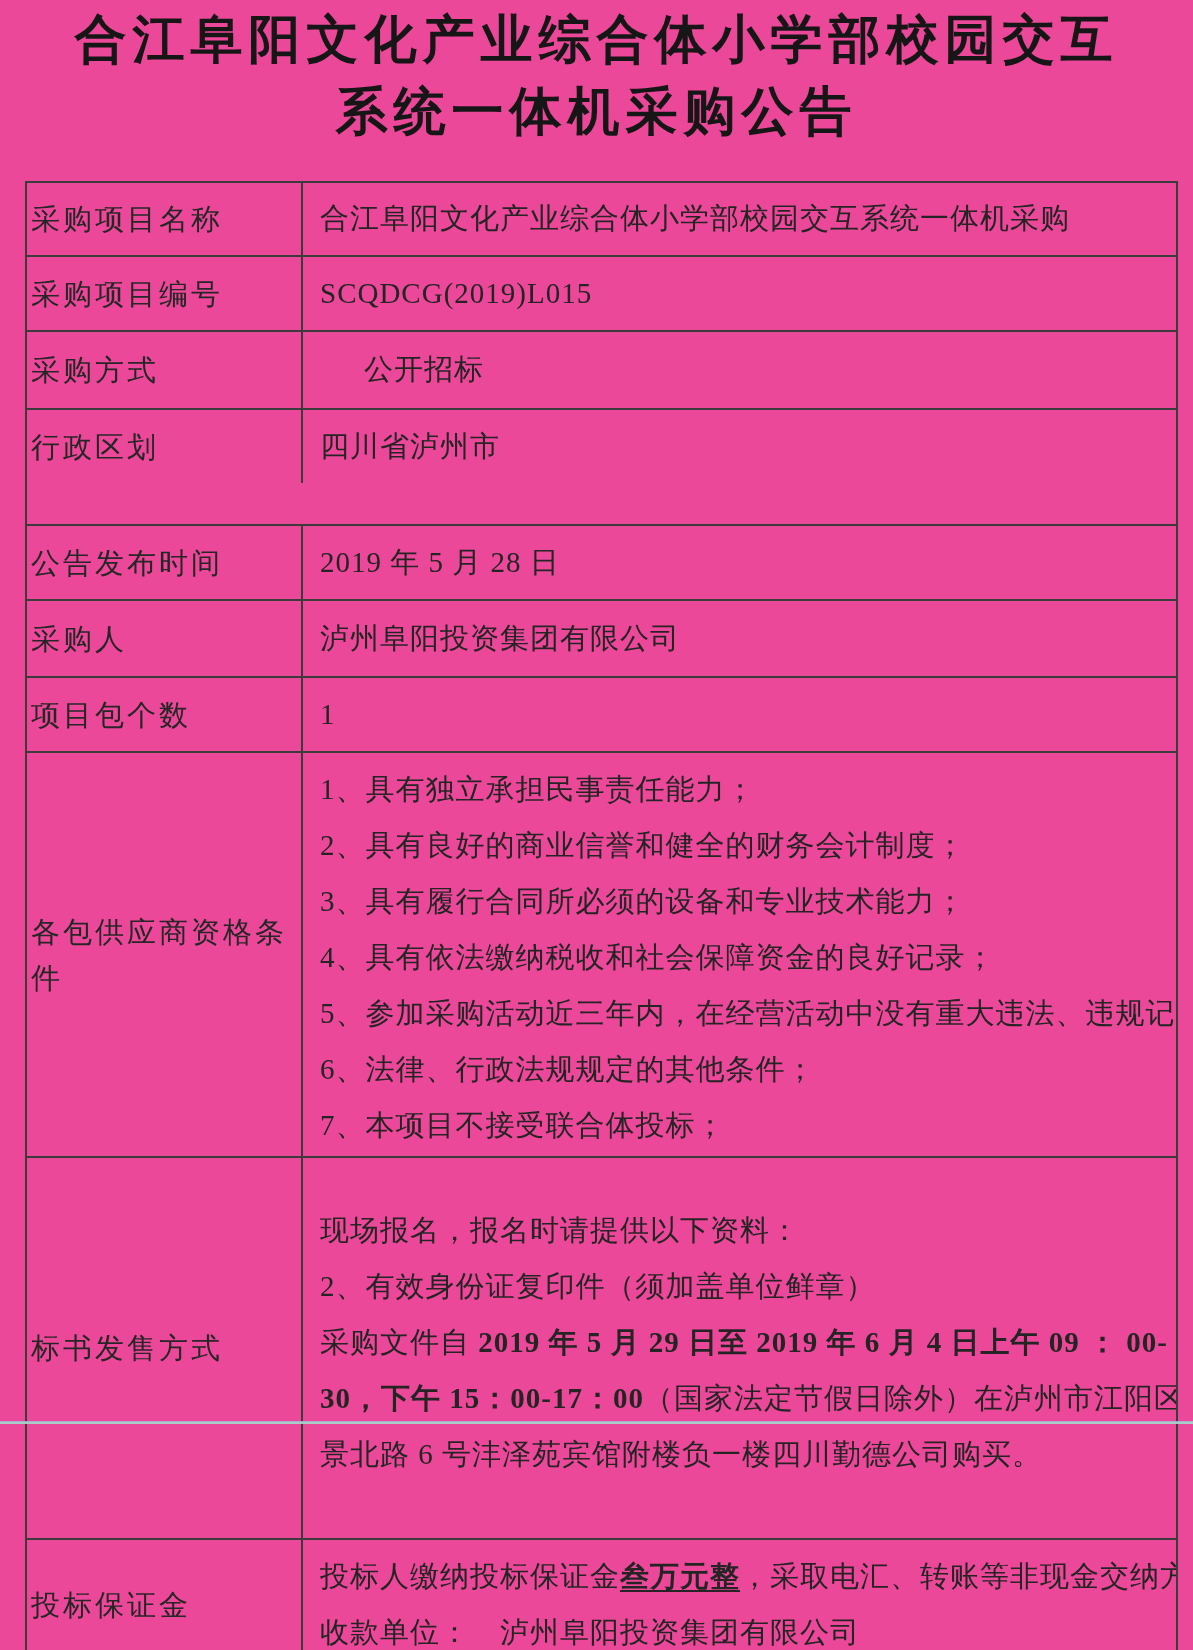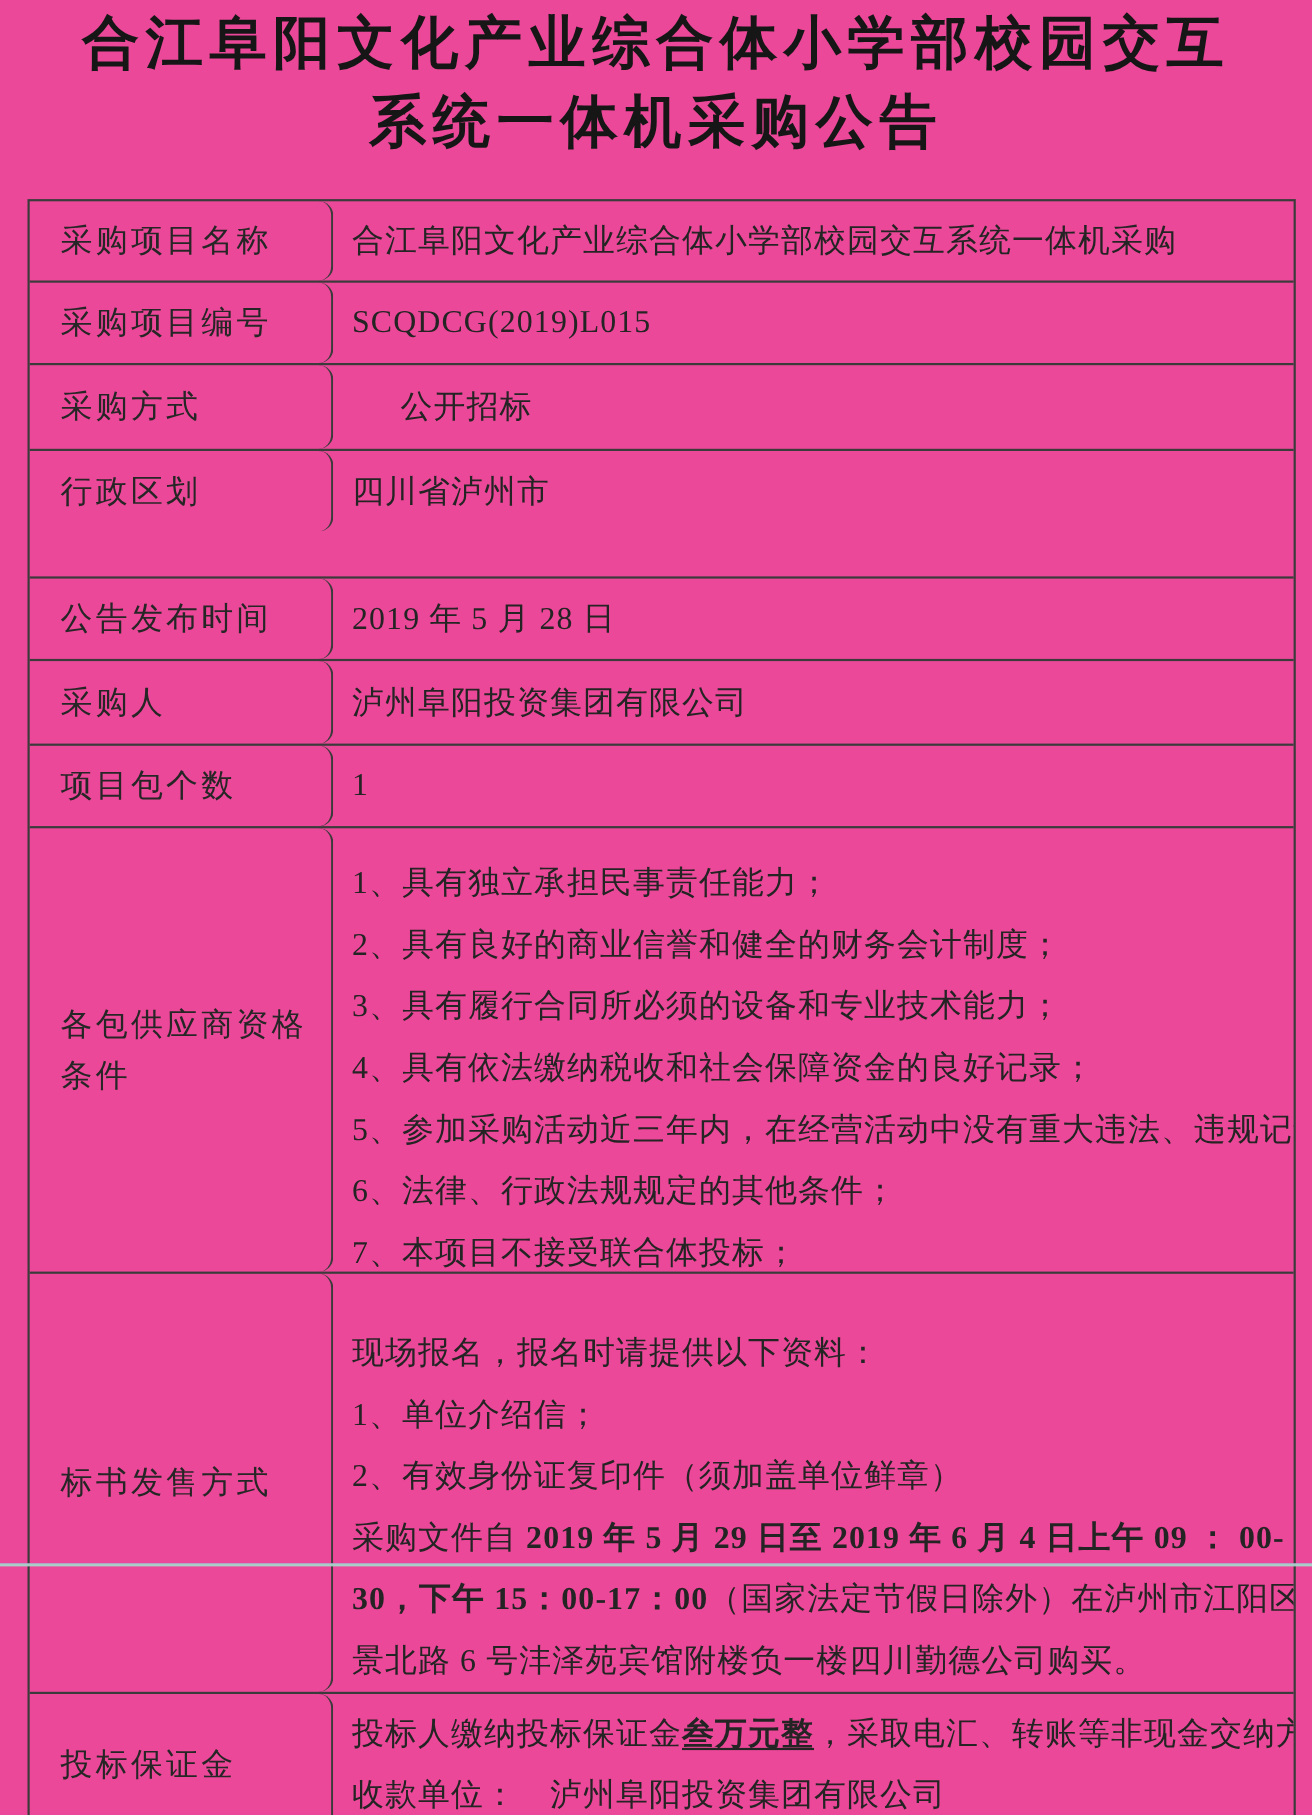--- a/index.html
+++ b/index.html
@@ -15,34 +15,34 @@
     letter-spacing:6px; line-height:72px; color:#161616;
   }
   .tbl {
     position:absolute; left:25px; top:181px; width:1153px;
     border:2px solid #3b3b3b; background:transparent;
   }
   .row { display:flex; border-top:2px solid #3b3b3b; }
   .row.first { border-top:none; }
   .lab {
     flex:0 0 276px; width:276px; border-right:2px solid #3b3b3b;
-    display:flex; align-items:center; padding:0 6px 0 28px;
-    font-size:29px; letter-spacing:3px; line-height:46px; color:#262626;border-radius:13px;
+    display:flex; align-items:center; padding:0 6px 0 4px;
+    font-size:29px; letter-spacing:3px; line-height:46px; color:#262626;
   }
   .val {
     flex:1; display:flex; align-items:center;
     padding-left:17px; padding-right:4px; font-size:29px;
     letter-spacing:1px; color:#242424; overflow:hidden;
   }
   .val.ml { display:block; }
   .ln { font-size:29px; line-height:56px; letter-spacing:1px; white-space:nowrap; color:#242424; }
   .r1{height:72px;} .r2{height:75px;} .r3{height:78px;gap:44px;} .r4{height:75px;}
   .r5{height:75px;margin-top:41px;} .r6{height:77px;} .r7{height:75px;}
   .r8{height:405px;} .r9{height:382px;} .r10{height:131px;}
-  .pt8 .cell-pad{padding-top:22px;} 
+  .pt8 .cell-pad{padding-top:8px;} 
   .pt9 .cell-pad{padding-top:8px;margin-top:36px;}
   .pt10 .cell-pad{padding-top:8px;}
   .b { font-weight:700; }
   .u { text-decoration:underline; text-decoration-thickness:2px; text-underline-offset:4px; }
   .scan-line {
     position:absolute; left:0; top:1421px; width:1193px; height:3px;
     background:linear-gradient(to bottom,#a9b4ce 0%,#a9b4ce 38%,#a5d8cb 38%,#a5d8cb 100%);
     opacity:.92; z-index:5;
   }
 </style>
@@ -103,21 +103,20 @@
         <p class="ln">5、参加采购活动近三年内，在经营活动中没有重大违法、违规记录；</p>
         <p class="ln">6、法律、行政法规规定的其他条件；</p>
         <p class="ln">7、本项目不接受联合体投标；</p>
       </div>
     </div>
 
     <div class="row r9 pt9">
       <div class="lab">标书发售方式</div>
       <div class="val ml cell-pad">
         <p class="ln">现场报名，报名时请提供以下资料：</p>
-        <p class="ln">1、单位介绍信；</p>
         <p class="ln">2、有效身份证复印件（须加盖单位鲜章）</p>
         <p class="ln"><span>采购文件自 </span><span class="b">2019 年 5 月  29  日至 2019 年 6 月 4 日上午 09 ： 00- 11:</span></p>
         <p class="ln"><span class="b">30，下午 15：00-17：00</span><span>（国家法定节假日除外）在泸州市江阳区江</span></p>
         <p class="ln">景北路 6 号沣泽苑宾馆附楼负一楼四川勤德公司购买。</p>
       </div>
     </div>
 
     <div class="row r10 pt10">
       <div class="lab">投标保证金</div>
       <div class="val ml cell-pad">

